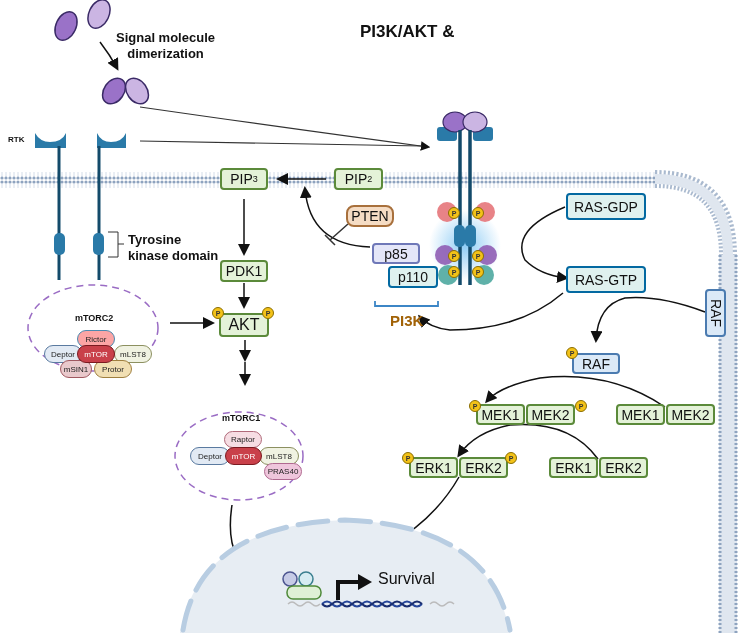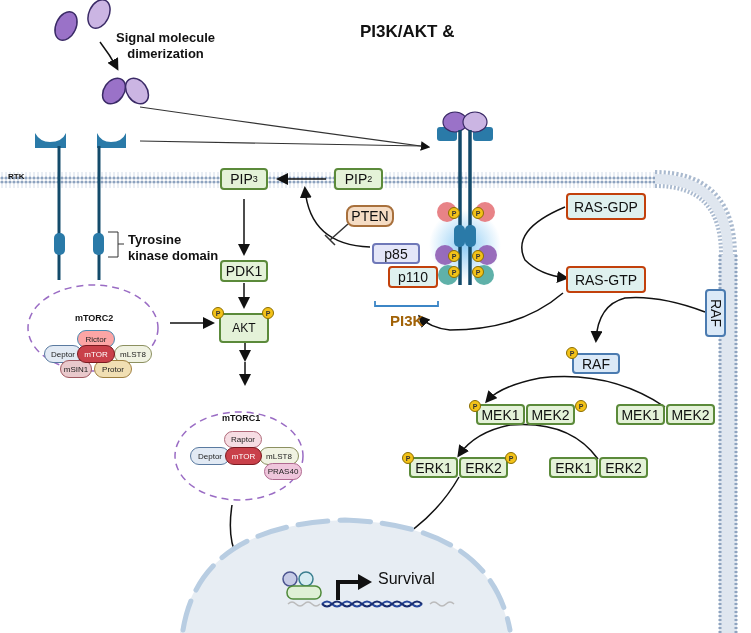--- a/index.html
+++ b/index.html
@@ -3,21 +3,21 @@
 <meta charset="utf-8">
 <style>
   html,body{margin:0;padding:0;background:#fff;}
   body{width:751px;height:633px;position:relative;overflow:hidden;font-family:"Liberation Sans",sans-serif;}
   svg{position:absolute;left:0;top:0;}
   .lbl{position:absolute;font-family:"Liberation Sans",sans-serif;color:#111;white-space:nowrap;}
   .title{font-weight:bold;font-size:17px;text-align:center;line-height:20px;}
   .bold{font-weight:bold;font-size:13px;line-height:16px;}
   .box{position:absolute;box-sizing:border-box;border-radius:4px;font-size:14px;display:flex;align-items:center;justify-content:center;color:#111;}
   .green{background:#e4f2d8;border:2px solid #5b8a3a;}
-  .teal{background:#dff1ef;border:2px solid #c2410c;}
+  .teal{background:#dff1ef;border:2px solid #0369a1;}
   .blue{background:#dbe9f7;border:2px solid #4b7bb0;}
   .lav{background:#e4e6f8;border:2px solid #6f78b8;}
   .tan{background:#f5dcc4;border:2px solid #a8703c;}
   .p{position:absolute;width:12px;height:12px;border-radius:50%;background:#f3c218;border:1px solid #8a6d00;font-size:7px;line-height:12px;text-align:center;color:#333;font-weight:bold;box-sizing:border-box;}
   .pill{position:absolute;box-sizing:border-box;border-radius:9px;font-size:8px;display:flex;align-items:center;justify-content:center;color:#222;}
 </style>
 </head>
 <body>
 
 <svg width="751" height="633">
@@ -119,39 +119,39 @@
   <path d="M358,574 L372,582 L358,590 z" fill="#111"></path>
 </svg>
 
 <div class="lbl title" style="left:360px;top:22px;">
   <div>PI3K/AKT &amp;</div>
 </div>
 <div class="lbl bold" style="left:116px;top:30px;text-align:center;">
   <div>Signal molecule</div>
   <div>dimerization</div>
 </div>
-<div class="lbl" style="left:8px;top:135px;font-size:8px;font-weight:bold;margin-top:37px;">RTK</div>
+<div class="lbl" style="left:8px;top:135px;font-size:8px;font-weight:bold;">RTK</div>
 <div class="lbl bold" style="left:128px;top:232px;">
   <div>Tyrosine</div>
   <div>kinase domain</div>
 </div>
 <div class="lbl" style="left:390px;top:312px;font-size:15px;font-weight:bold;color:#a16207;">PI3K</div>
 <div class="lbl" style="left:378px;top:570px;font-size:16px;">Survival</div>
 
 <div class="box green" style="left:220px;top:168px;width:48px;height:22px;">
   <span>PIP</span>
     <sub style="font-size:9px;">3</sub>
 </div>
 <div class="box green" style="left:334px;top:168px;width:49px;height:22px;">
   <span>PIP</span>
     <sub style="font-size:9px;">2</sub>
 </div>
 <div class="box tan" style="left:346px;top:205px;width:48px;height:22px;border-radius:8px;">PTEN</div>
 <div class="box green" style="left:220px;top:260px;width:48px;height:22px;">PDK1</div>
-<div class="box green" style="left:219px;top:313px;width:50px;height:30px;font-size:12px;">AKT</div>
+<div class="box green" style="left:219px;top:313px;width:50px;height:24px;font-size:16px;">AKT</div>
 <div class="p" style="left:212px;top:307px;">P</div>
 <div class="p" style="left:262px;top:307px;">P</div>
 
 <div class="box lav" style="left:372px;top:243px;width:48px;height:21px;">p85</div>
 <div class="box teal" style="left:388px;top:266px;width:50px;height:22px;">p110</div>
 
 <div class="p" style="left:448px;top:207px;">P</div>
 <div class="p" style="left:472px;top:207px;">P</div>
 <div class="p" style="left:448px;top:250px;">P</div>
 <div class="p" style="left:472px;top:250px;">P</div>

